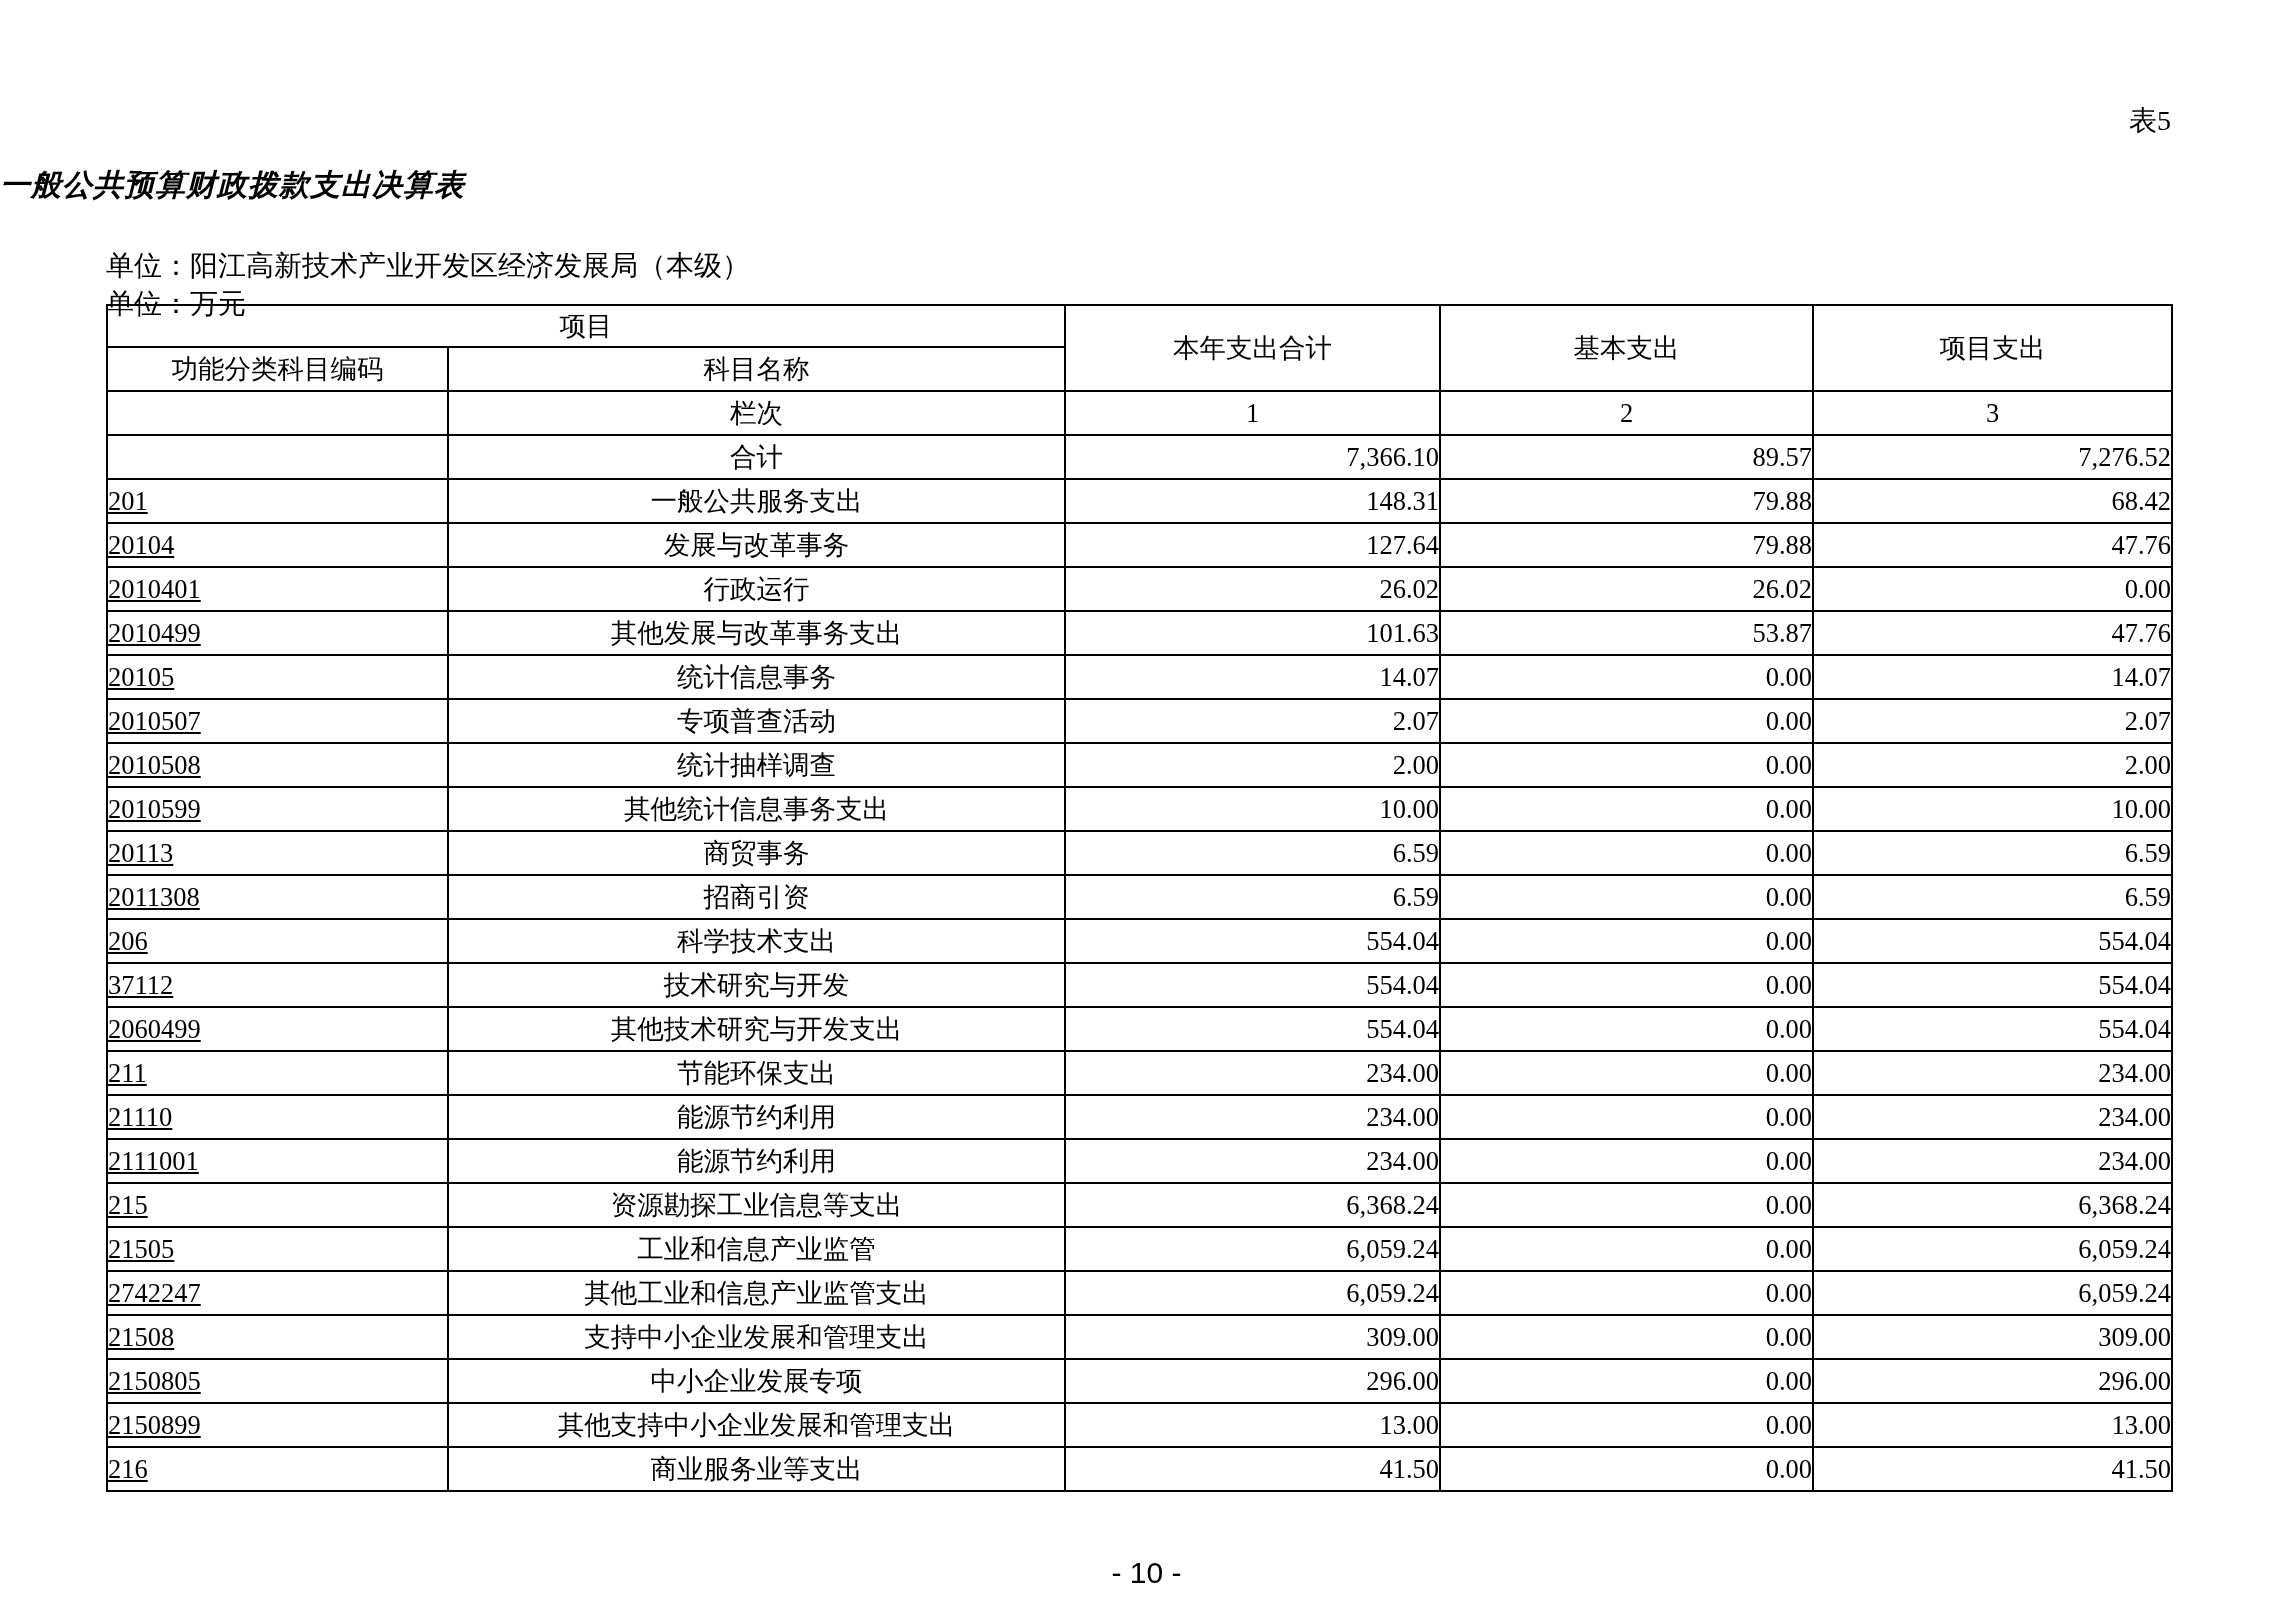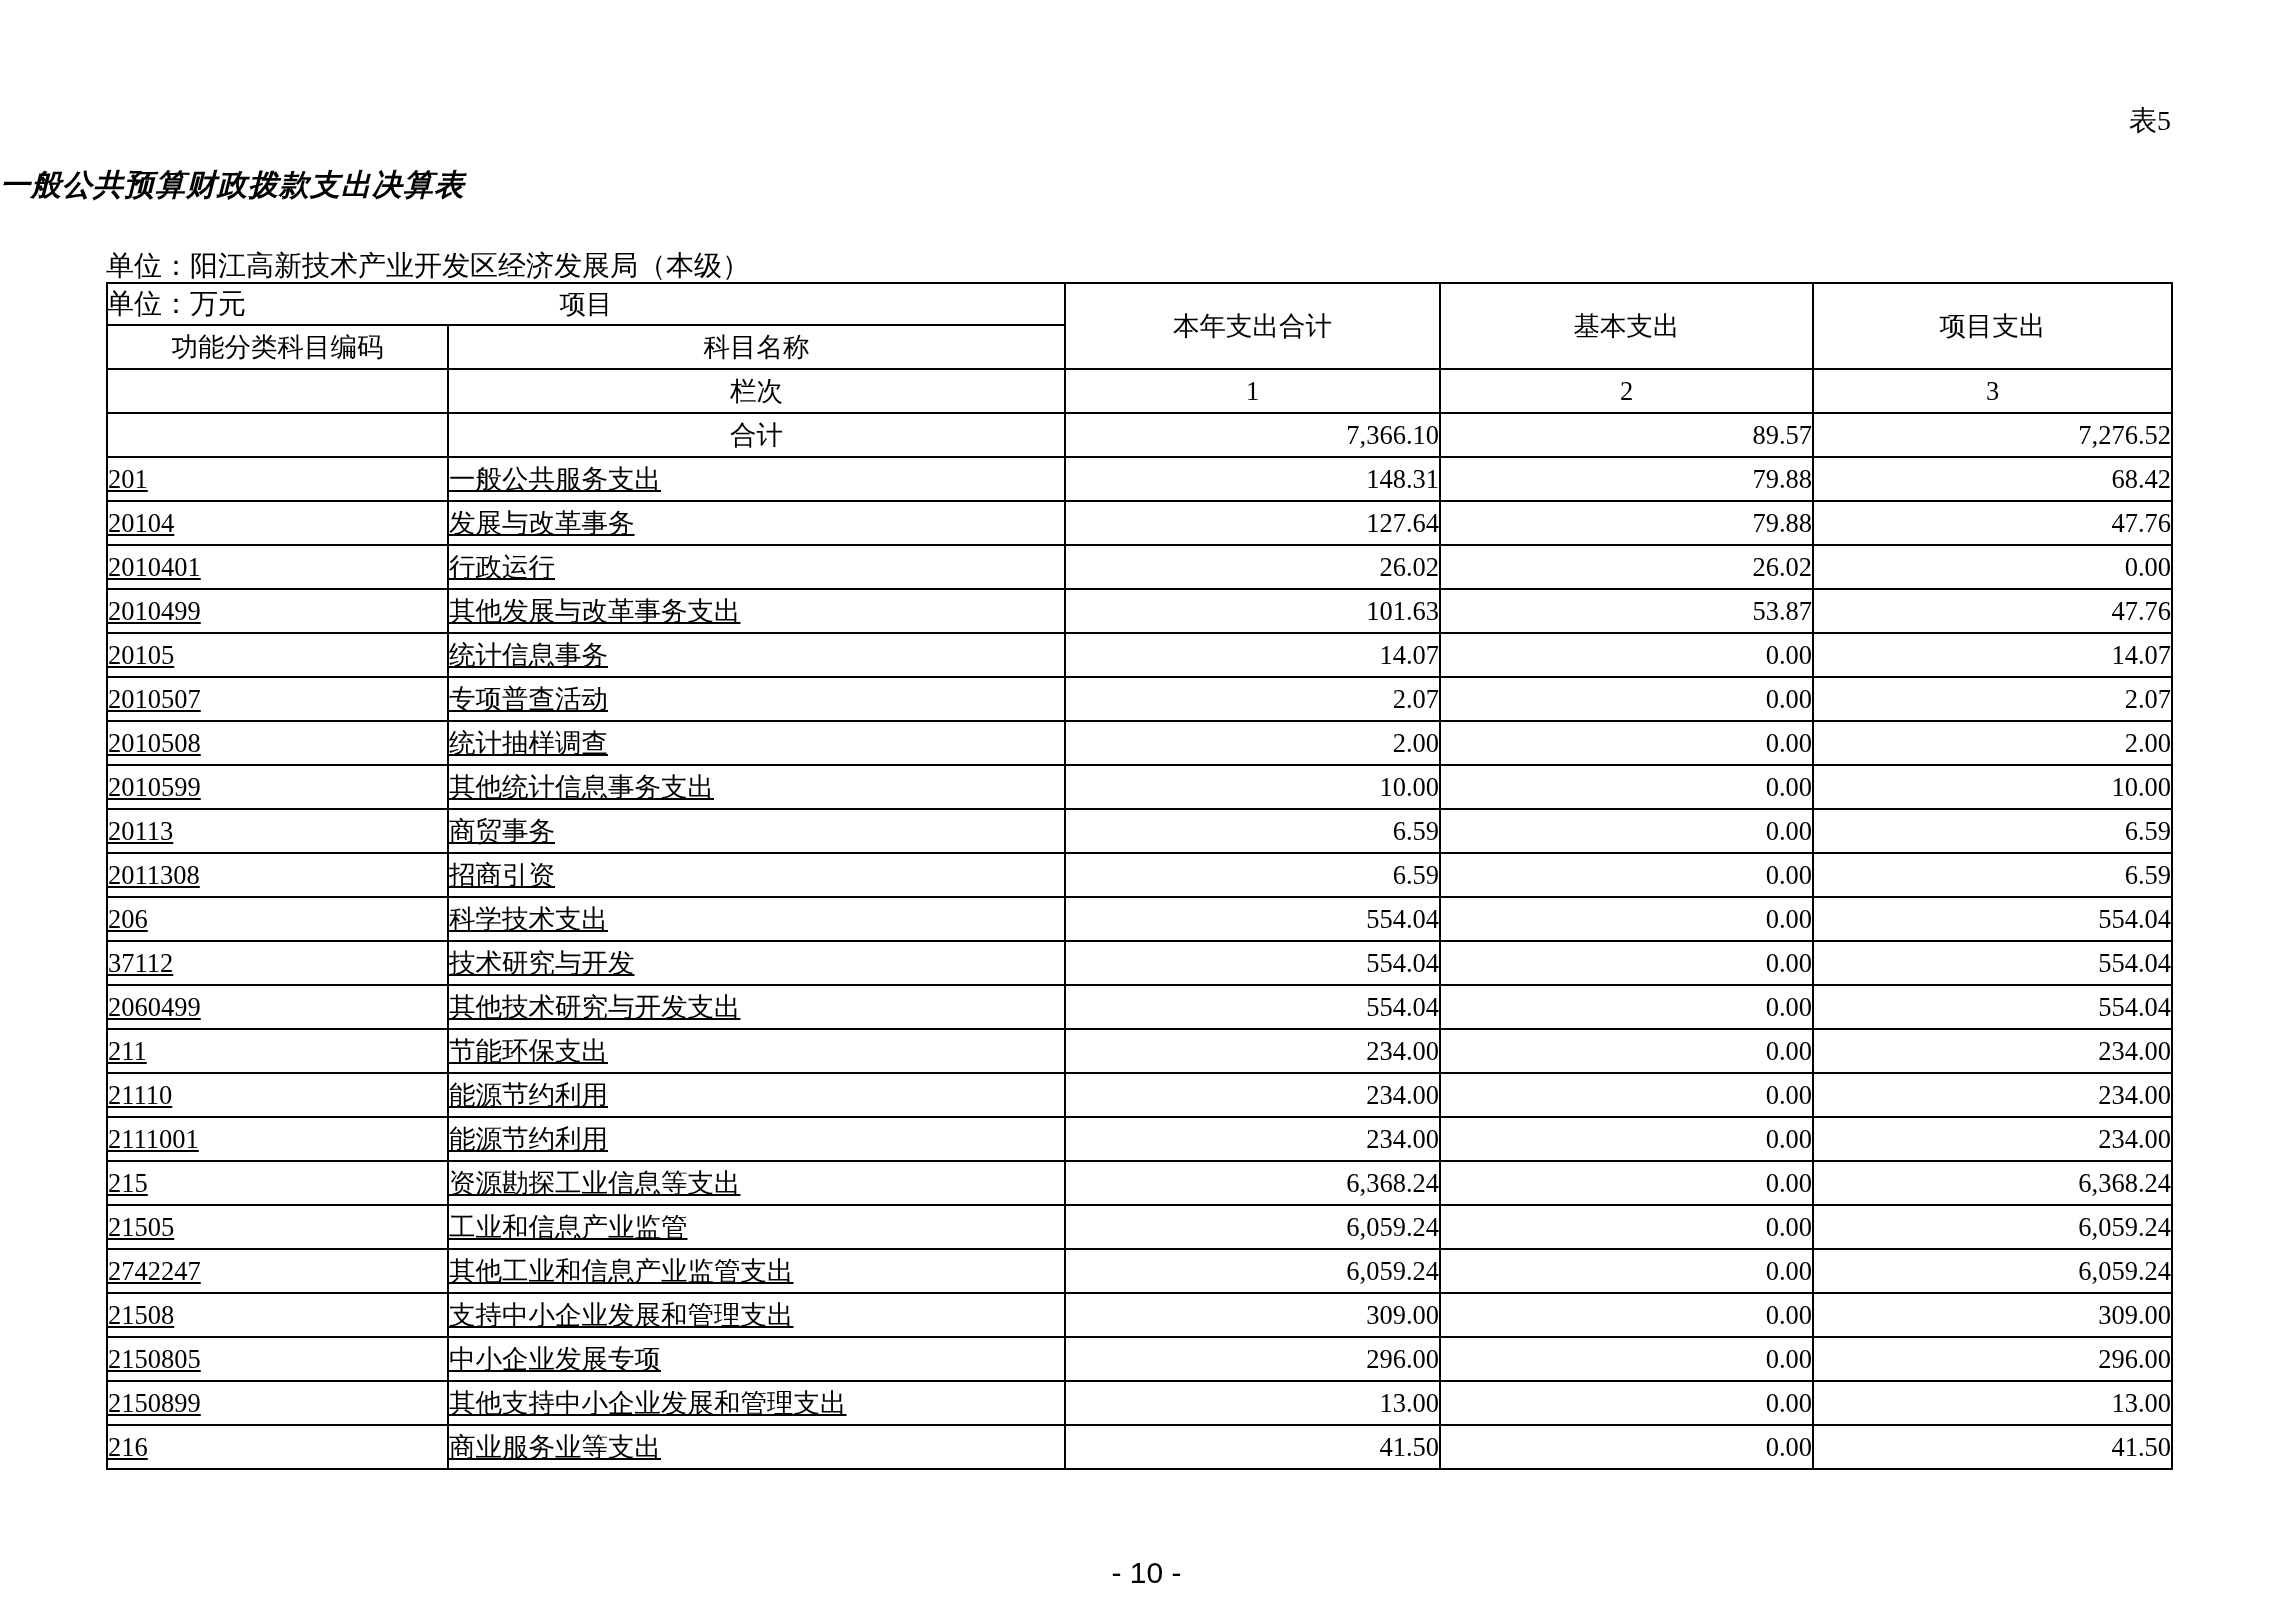--- a/index.html
+++ b/index.html
@@ -41,21 +41,21 @@
     top: 247px;
     left: 106px;
     width: 2065px;
     display: flex;
     justify-content: space-between;
     font-size: 28px;
     flex-direction: column;
   }
   table.budget {
     position: absolute;
-    top: 282px;
+    top: 304px;
     left: 106px;
     width: 2065px;
     border-collapse: collapse;
     table-layout: fixed;
     font-size: 26.5px;
   }
   table.budget th,
   table.budget td {
     border: 2px solid #000;
     border-top-width: 2.9px;
@@ -63,21 +63,21 @@
     padding: 0;
     vertical-align: middle;
     font-weight: normal;
     overflow: hidden;
     white-space: nowrap;
   }
   table.budget tr { height: 44px; }
   table.budget tr.hrow1 { height: 42px; }
   .th-center { text-align: center; }
   .cell-code  { text-align: left;  padding-left: 13.7px; text-decoration: underline; }
-  .cell-name  { text-align: left;  padding-left: 11.8px; text-decoration: underline; }
+  .cell-name  { text-align: center;  padding-left: 11.8px; }
   .cell-total, .cell-basic, .cell-project { text-align: right; padding-right: 5.9px; }
   .cell-label-center { text-align: center; }
   .page-number {
     position: absolute;
     top: 1556px;
     left: 0;
     width: 100%;
     text-align: center;
     font-family: "Liberation Sans", "DejaVu Sans", sans-serif;
     font-size: 30px;

